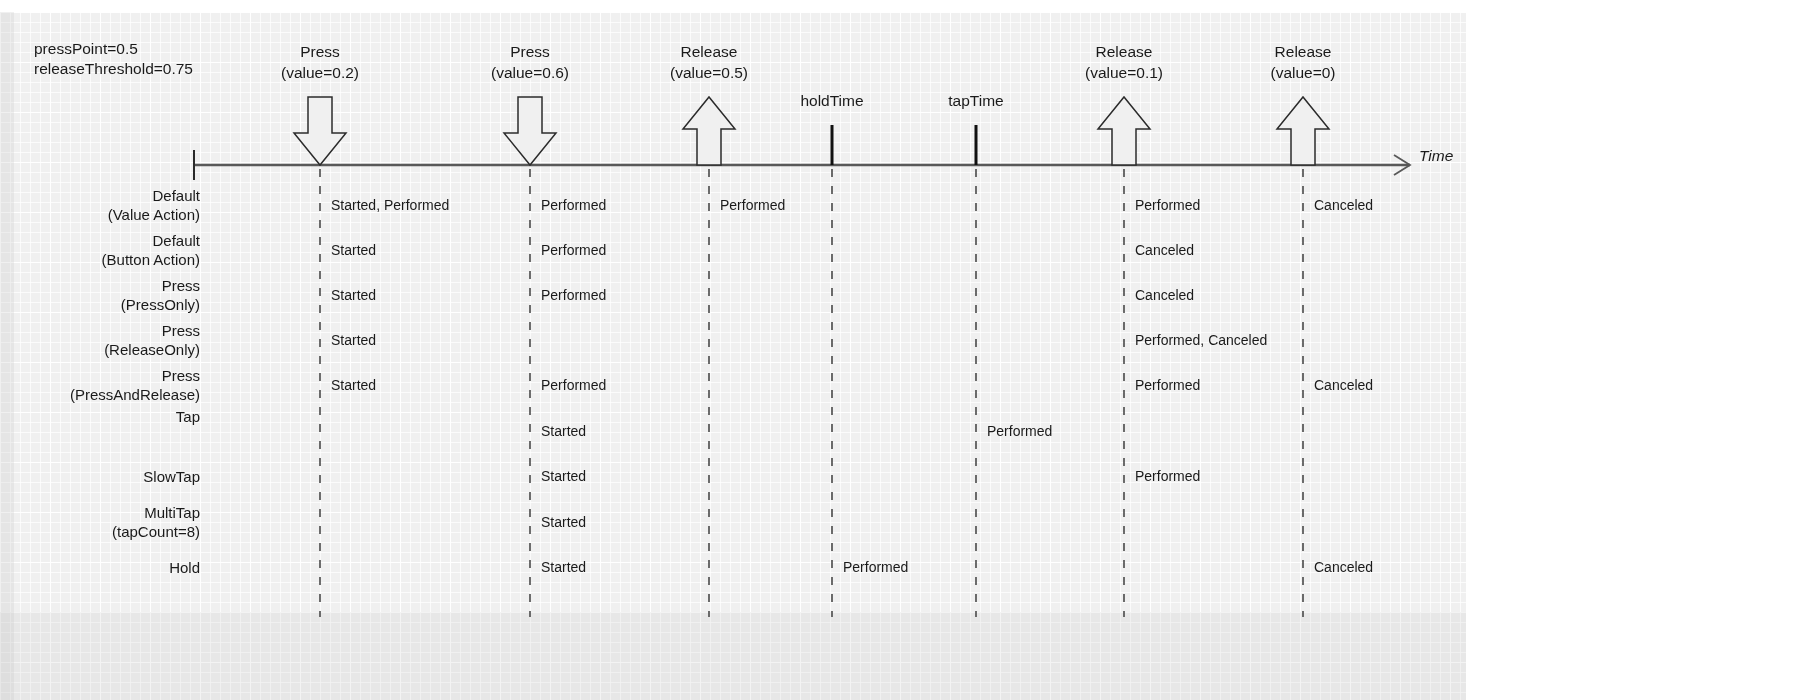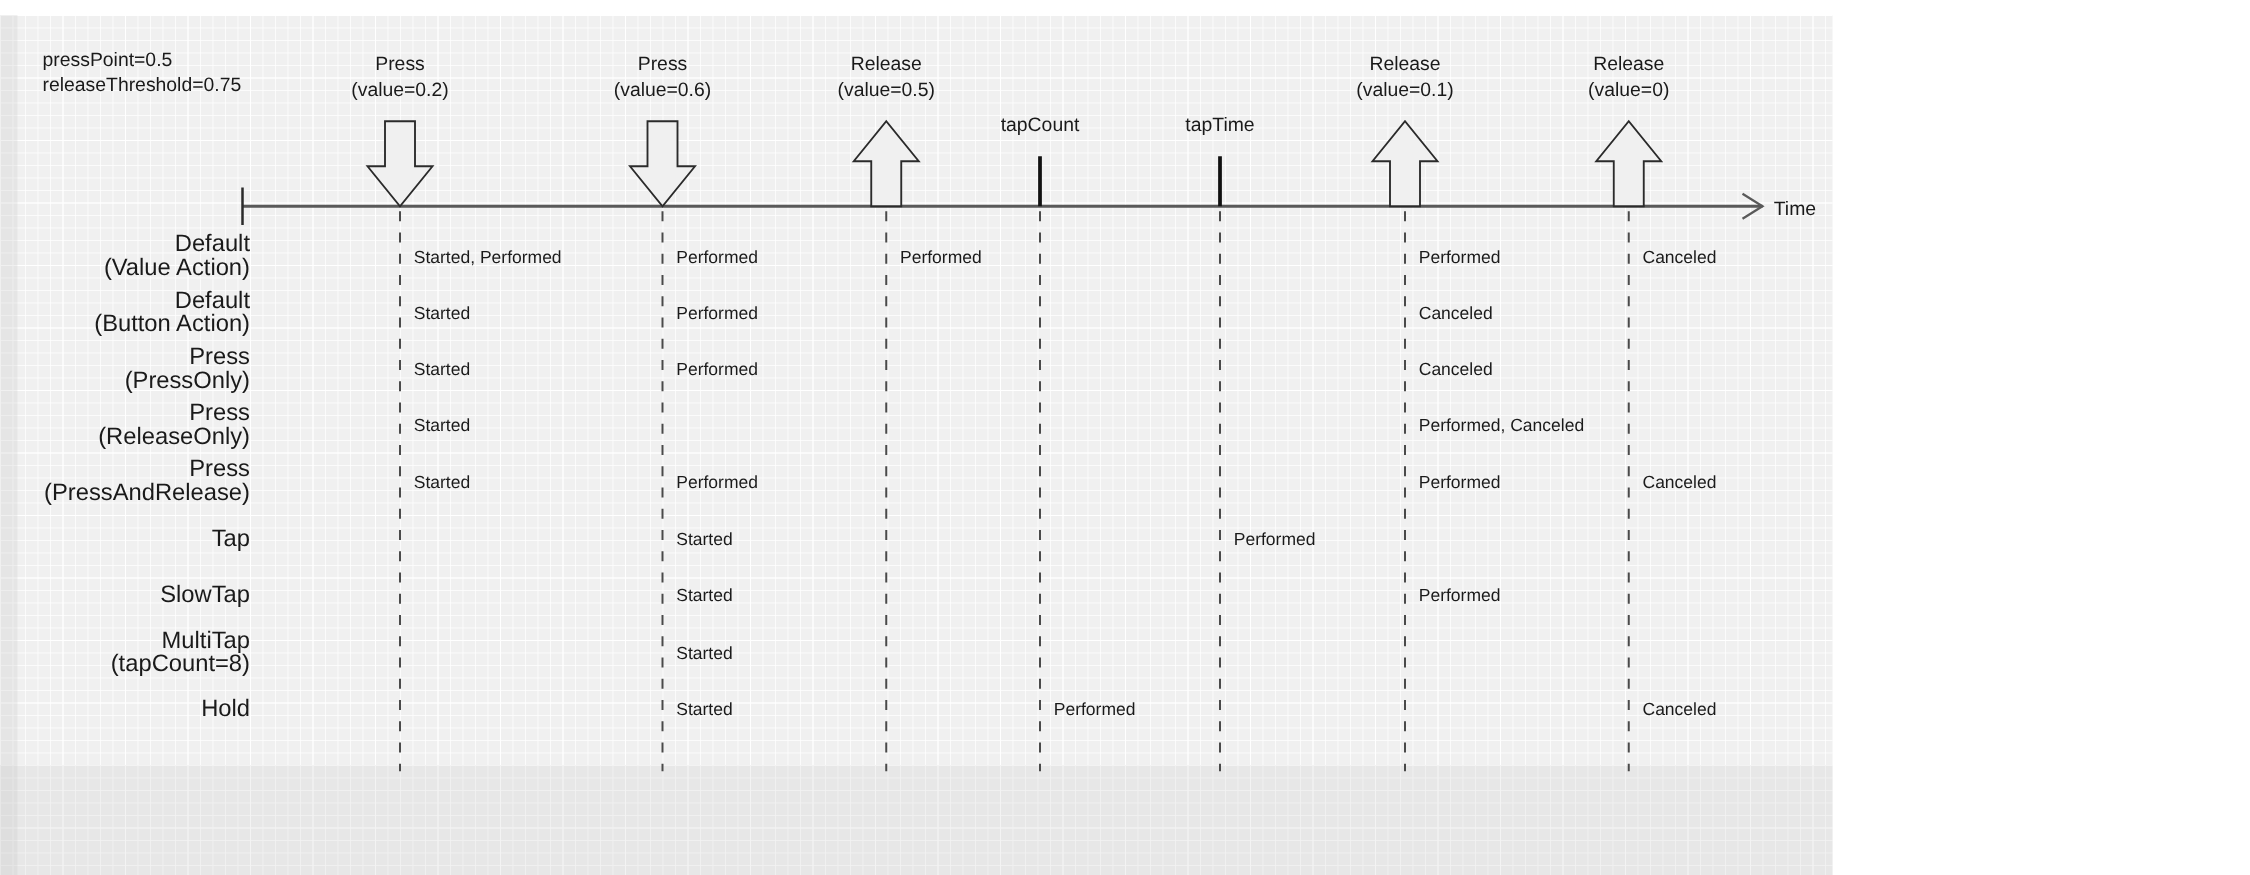--- a/index.html
+++ b/index.html
@@ -60,41 +60,42 @@
     text-align: center;
     font-size: 15.5px;
     line-height: 21px;
     white-space: pre;
     transform: translateX(-50%);
   }
 
   .row-label {
     position: absolute;
     text-align: right;
-    font-size: 19px;
+    font-size: 15px;
     line-height: 19px;
     white-space: pre;
     transform: translateY(-50%);
   }
 
   .cell-text {
     position: absolute;
     font-size: 14px;
     line-height: 18px;
     white-space: pre;
     transform: translateY(-50%);
   }
 
   #time-axis-label {
     position: absolute;
     left: 1419px;
-    top: 156px;
+    top: 144px;
     font-size: 15.5px;
     transform: translateY(-50%);
     white-space: pre;
+    font-style: italic;
   }
 </style>
 </head>
 <body>
 
 <div id="canvas">
 
   <div id="paper-left-edge"></div>
   <div id="paper-right-band"></div>
   <div id="paper-bottom-band"></div>
@@ -124,40 +125,40 @@
 
   <div id="time-axis-label">Time</div>
 
   <div class="layer" id="event-labels">
       <div class="event-label" style="left: 320px; top: 29px;">Press
 (value=0.2)</div>
       <div class="event-label" style="left: 530px; top: 29px;">Press
 (value=0.6)</div>
       <div class="event-label" style="left: 709px; top: 29px;">Release
 (value=0.5)</div>
-      <div class="event-label" style="left: 832px; top: 78px;">tapCount</div>
+      <div class="event-label" style="left: 832px; top: 78px;">holdTime</div>
       <div class="event-label" style="left: 976px; top: 78px; text-align: center;">tapTime</div>
       <div class="event-label" style="left: 1124px; top: 29px;">Release
 (value=0.1)</div>
       <div class="event-label" style="left: 1303px; top: 29px;">Release
 (value=0)</div>
     </div>
 
   <div class="layer" id="row-labels">
       <div class="row-label" style="right: 1600px; top: 193px;">Default
 (Value Action)</div>
       <div class="row-label" style="right: 1600px; top: 238px;">Default
 (Button Action)</div>
       <div class="row-label" style="right: 1600px; top: 283px;">Press
 (PressOnly)</div>
       <div class="row-label" style="right: 1600px; top: 328px;">Press
 (ReleaseOnly)</div>
       <div class="row-label" style="right: 1600px; top: 373px;">Press
 (PressAndRelease)</div>
-      <div class="row-label" style="right: 1600px; top: 419px;">Tap</div>
+      <div class="row-label" style="right: 1600px; top: 404px;">Tap</div>
       <div class="row-label" style="right: 1600px; top: 464px;">SlowTap</div>
       <div class="row-label" style="right: 1600px; top: 510px;">MultiTap
 (tapCount=8)</div>
       <div class="row-label" style="right: 1600px; top: 555px;">Hold</div>
     </div>
 
   <div class="layer" id="cell-texts">
       <div class="cell-text" style="left: 331px; top: 193px;">Started, Performed</div>
       <div class="cell-text" style="left: 541px; top: 193px;">Performed</div>
       <div class="cell-text" style="left: 720px; top: 193px;">Performed</div>

